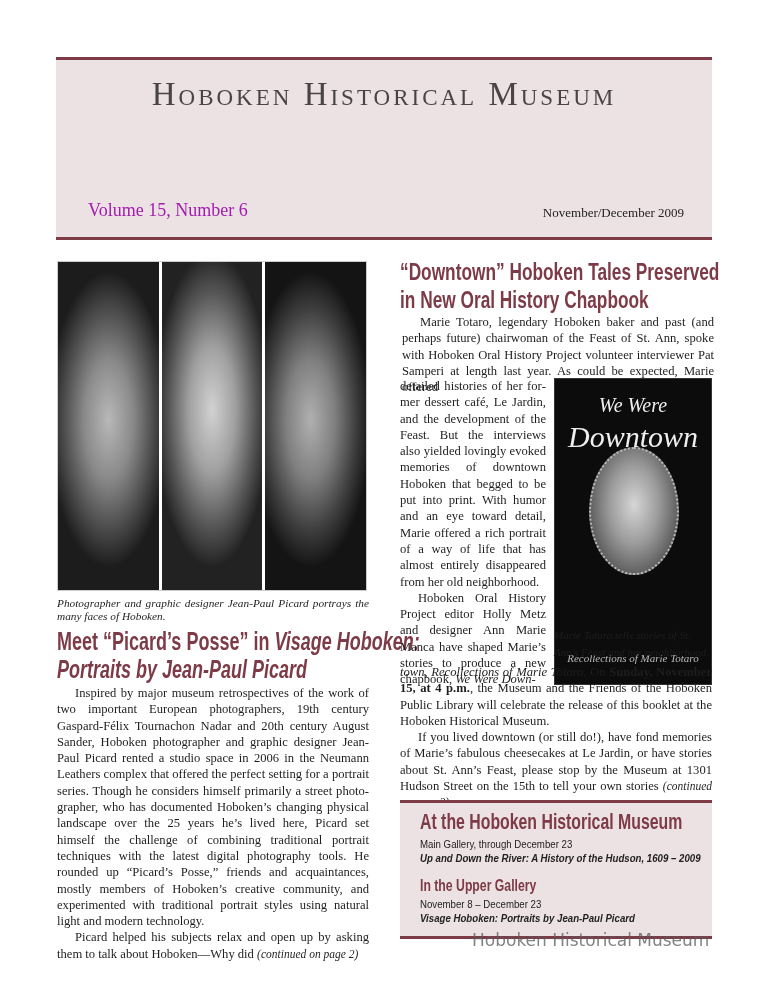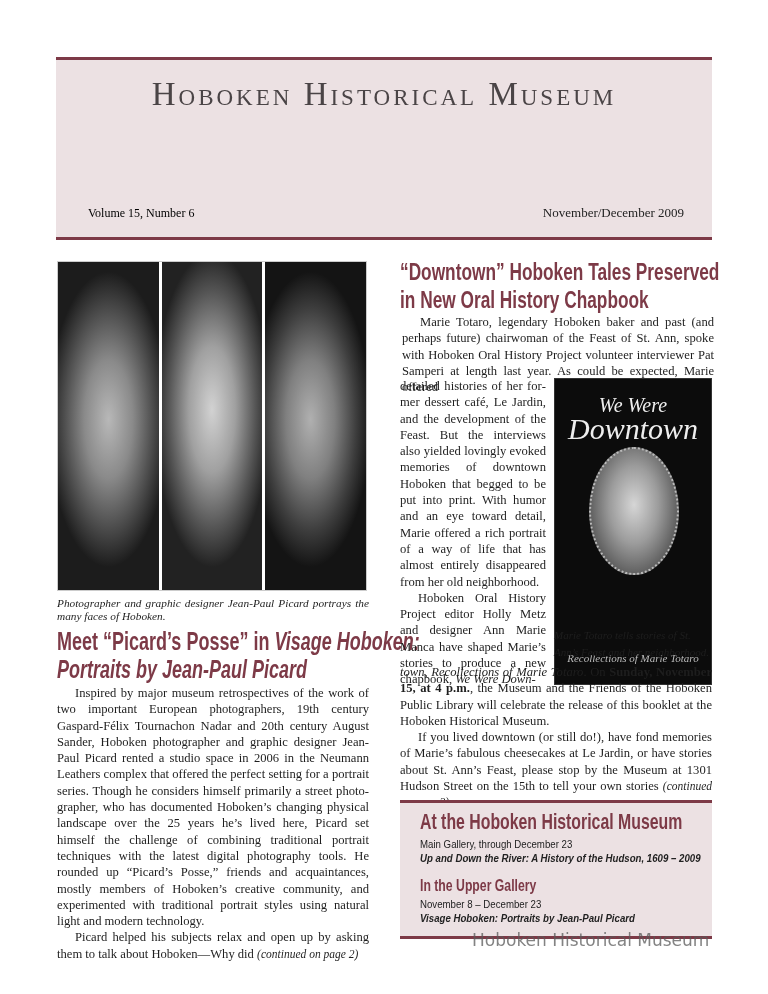--- a/index.html
+++ b/index.html
@@ -25,21 +25,21 @@
     position: absolute; left: 0; top: 55px; width: 100%;
     text-align: center;
     font-family: "Liberation Serif", serif;
     font-size: 94px; line-height: 96px; letter-spacing: 6px;
     color: transparent;
     -webkit-text-stroke: 1.6px #7d3a47;
     font-weight: normal;
   }
   .mast-volume {
     position: absolute; left: 32px; bottom: 16px;
-    font-size: 12px; color: #000000;
+    font-size: 18px; color: #a21caf;
   }
   .mast-date {
     position: absolute; right: 28px; bottom: 16px;
     font-size: 13px; color: #222;
   }
 
   
   .portrait {
     position: absolute; left: 57px; top: 261px; width: 310px; height: 330px;
     display: flex; gap: 3px; background: #fff;
@@ -101,21 +101,21 @@
     border: 1px solid #333;
     overflow: hidden;
   }
   .book-title {
     position: absolute; left: 0; top: 14px; width: 100%;
     text-align: center; color: #eee;
     font-family: "Liberation Serif", serif; font-style: italic;
     line-height: 24px;
   }
   .book-title .t1 { display: block; font-size: 20px; }
-  .book-title .t2 { display: block; font-size: 30px; }
+  .book-title .t2 { display: block; font-size: 30px; margin-top: 8px; }
   .book-oval {
     position: absolute; left: 34px; top: 68px; width: 90px; height: 128px;
     border-radius: 50%;
     border: 2px dotted #bbb;
     background: radial-gradient(ellipse at 50% 45%, #d6d6d6 0%, #9c9c9c 40%, #5a5a5a 75%, #2a2a2a 100%);
   }
   .book-sub {
     position: absolute; left: 0; bottom: 20px; width: 100%;
     text-align: center; color: #bbb; font-style: italic; font-size: 11px;
   }

